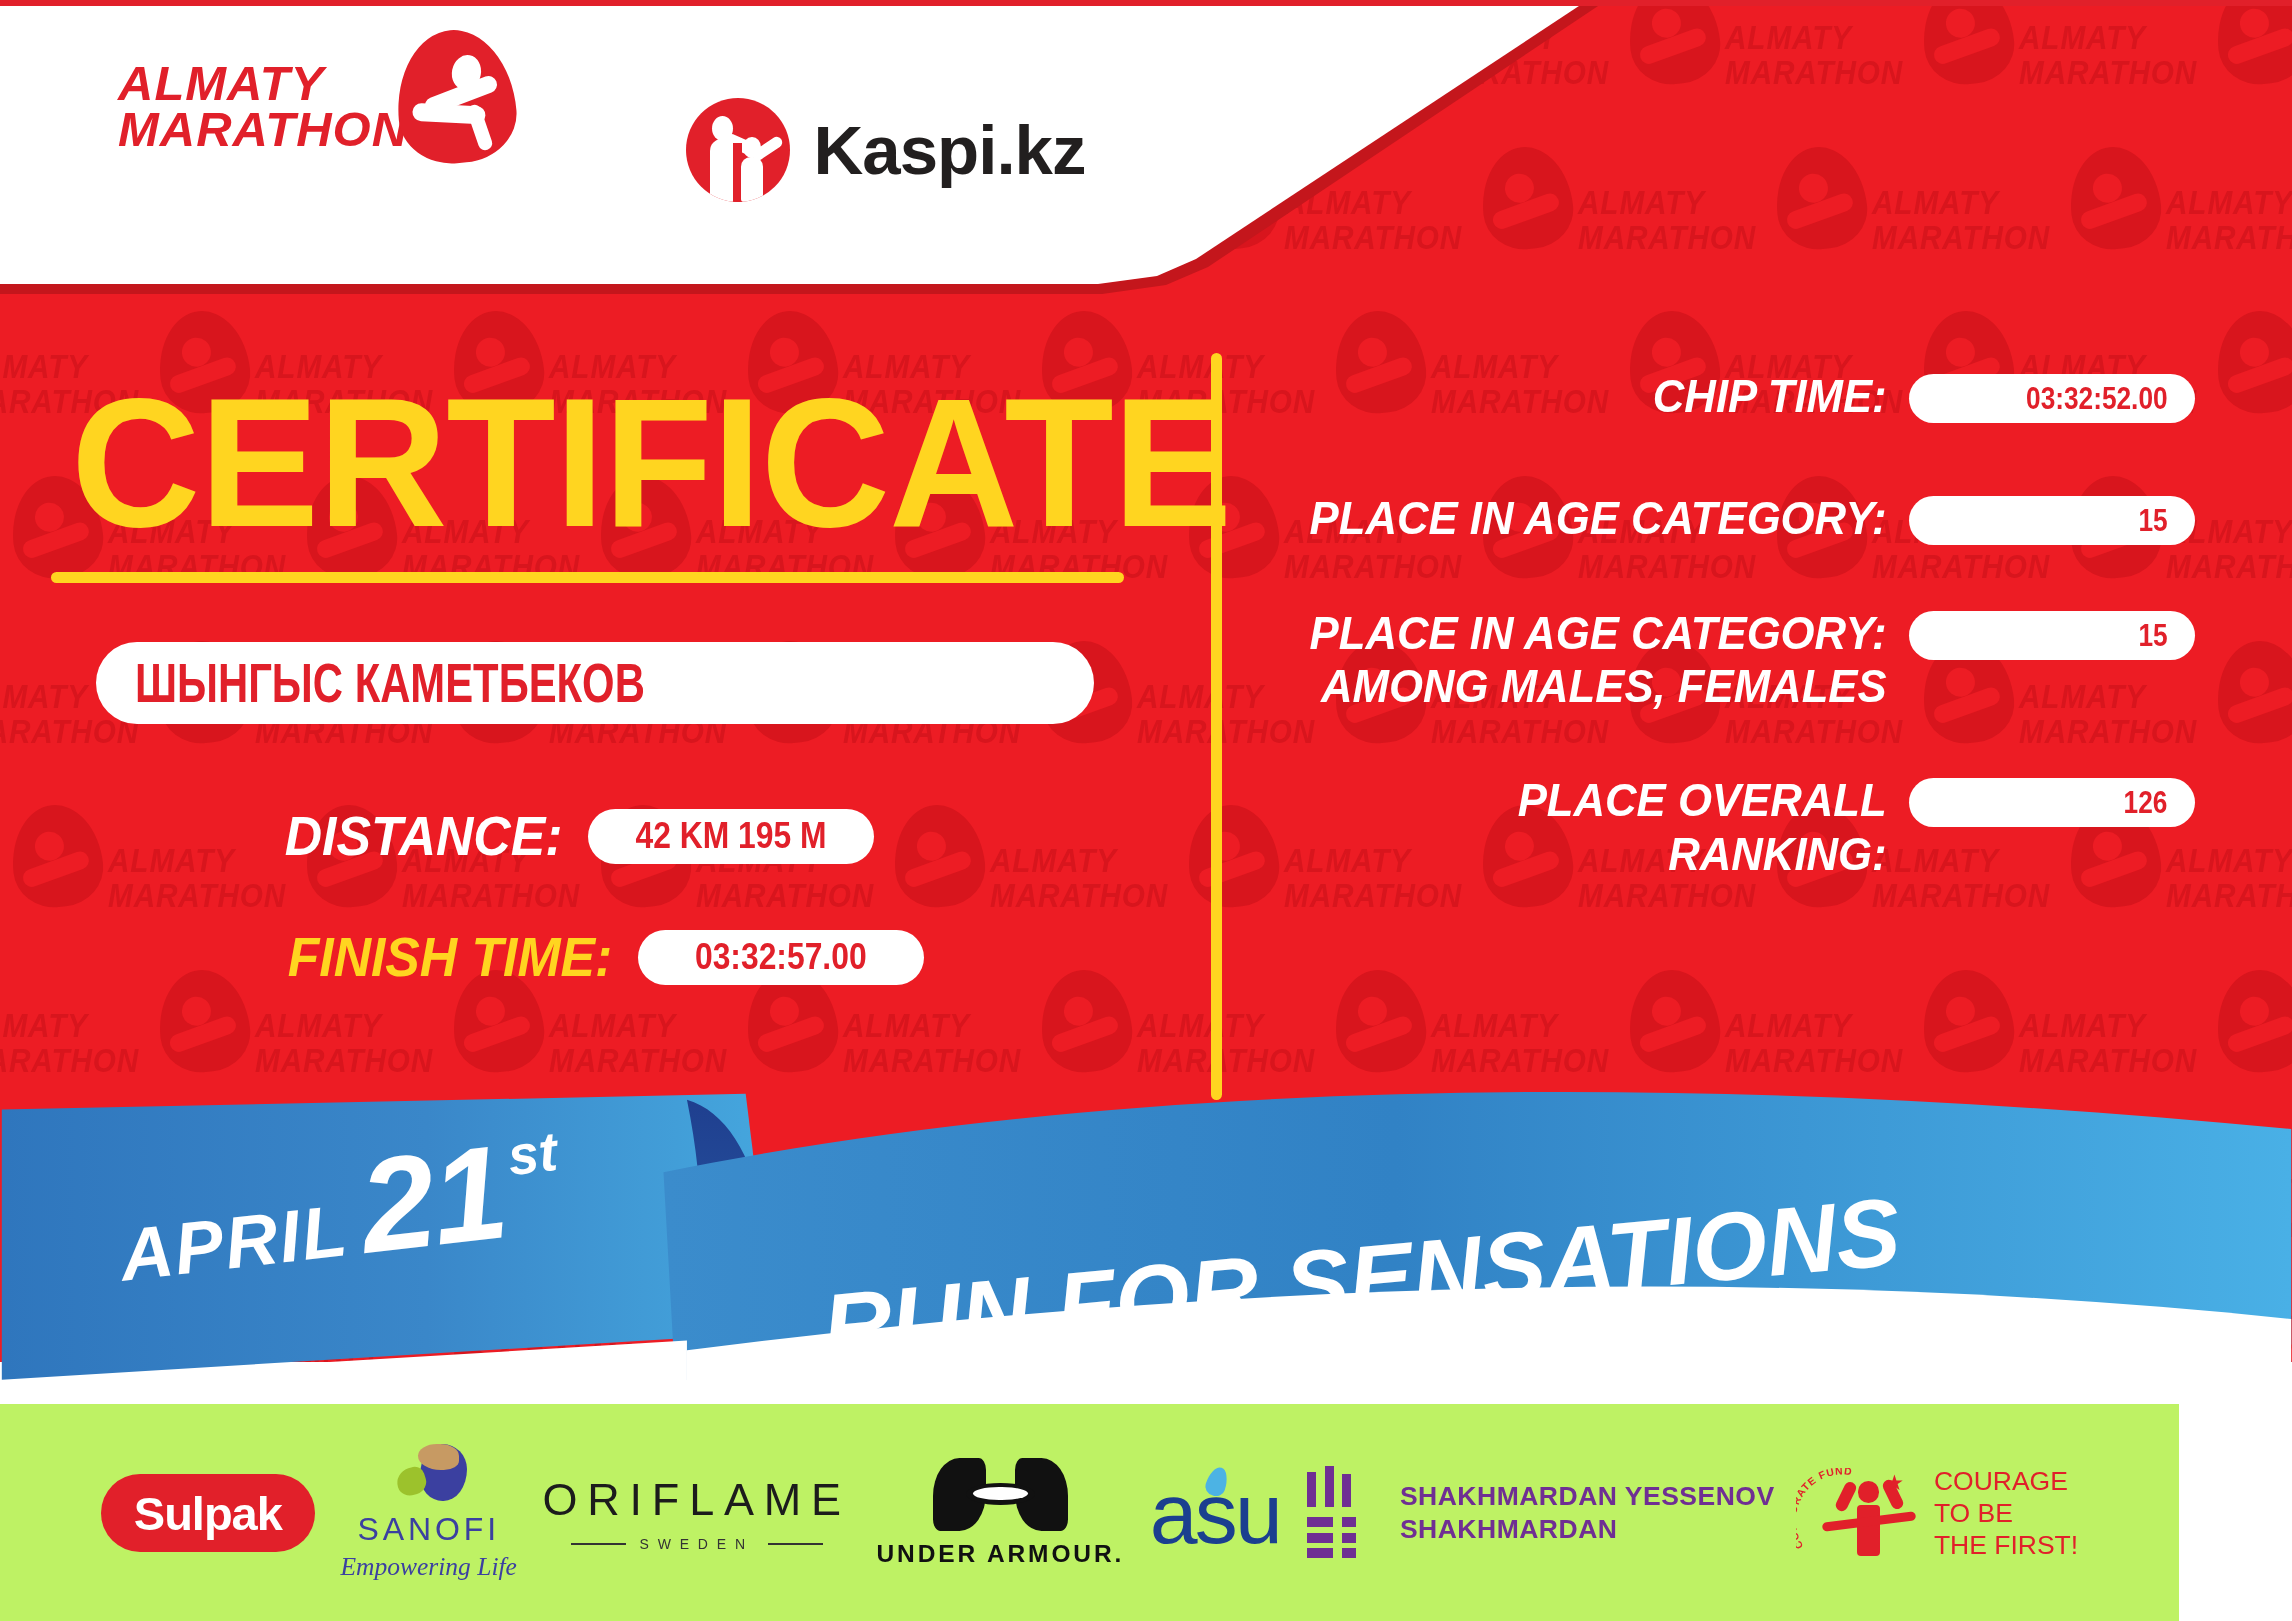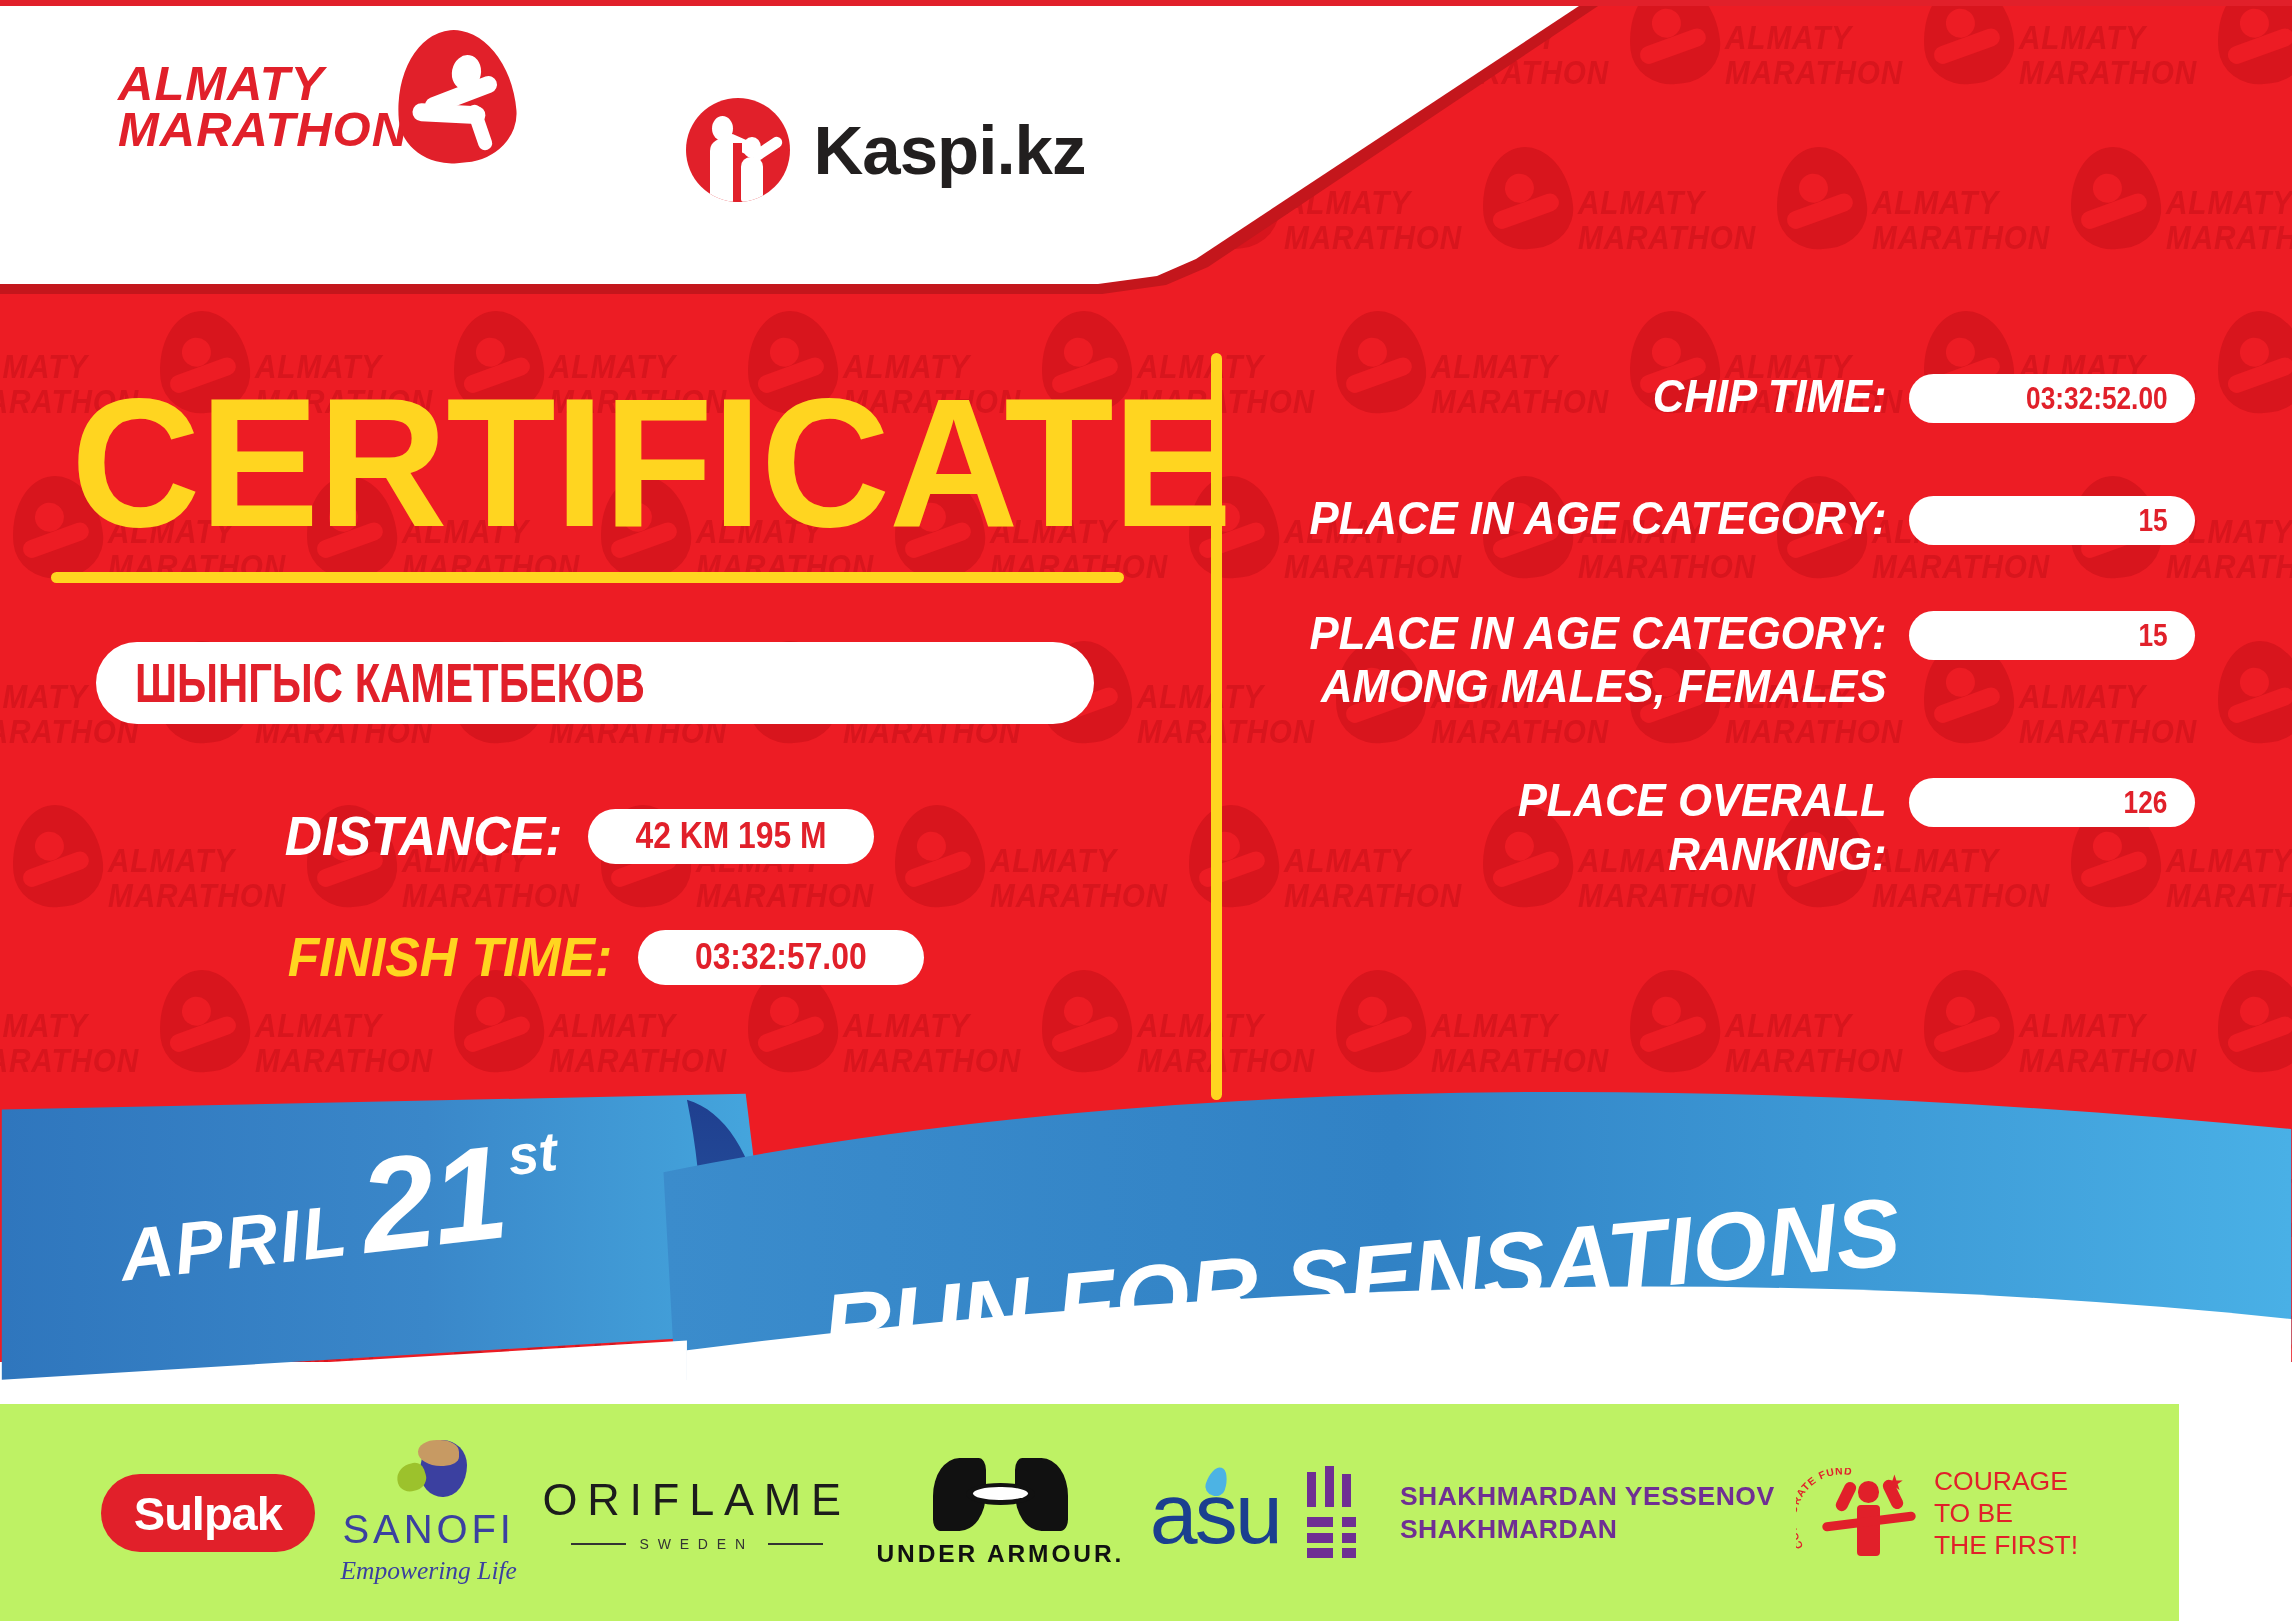--- a/index.html
+++ b/index.html
@@ -213,21 +213,21 @@
   .sulpak{
     background:#e1202a; border-radius:39px; padding:11.8px 33px;
     color:#fff; font-family:"Liberation Sans", sans-serif; font-weight:bold;
     font-size:47px; letter-spacing:-1px;
   }
   .sanofi{ text-align:center; }
   .sanofi-mark{ position:relative; width:76px; height:61px; margin:0 auto 5.9px;}
   .sanofi-mark .b1{position:absolute;right:0;top:0;width:47px;height:57px;background:#3b40a0;border-radius:46% 52% 50% 48% / 56% 44% 56% 44%;}
   .sanofi-mark .b2{position:absolute;right:7.8px;top:0;width:41px;height:25.5px;background:#c79a63;border-radius:50% 50% 40% 60%;}
   .sanofi-mark .b3{position:absolute;left:5.9px;top:23.5px;width:29px;height:27.4px;background:#9cc22c;border-radius:60% 40% 50% 50%;transform:rotate(-18deg);}
-  .sanofi-name{ color:#3b40a0; font-family:"Liberation Sans", sans-serif; font-size:40px; letter-spacing:3.9px;}
+  .sanofi-name{ color:#3b40a0; font-family:"Liberation Sans", sans-serif; font-size:32px; letter-spacing:3.9px;}
   .sanofi-tag{ color:#3b40a0; font-family:"Liberation Serif", serif; font-style:italic; font-size:25.5px; margin-top:3.9px;}
 
   .oriflame{ text-align:center;}
   .ori-name{ font-family:"Liberation Sans", sans-serif; font-size:45px; letter-spacing:9.8px; color:#1c1c1c;}
   .ori-sub{ display:flex; align-items:center; justify-content:center; gap:13.7px; margin-top:9.8px;}
   .ori-line{ width:55px; height:2px; background:#333;}
   .ori-sw{ font-family:"Liberation Sans", sans-serif; font-size:14px; letter-spacing:8.8px; color:#333;}
 
   .ua{ text-align:center;}
   .ua-mark{ position:relative; width:135px; height:73px; margin:0 auto;}

